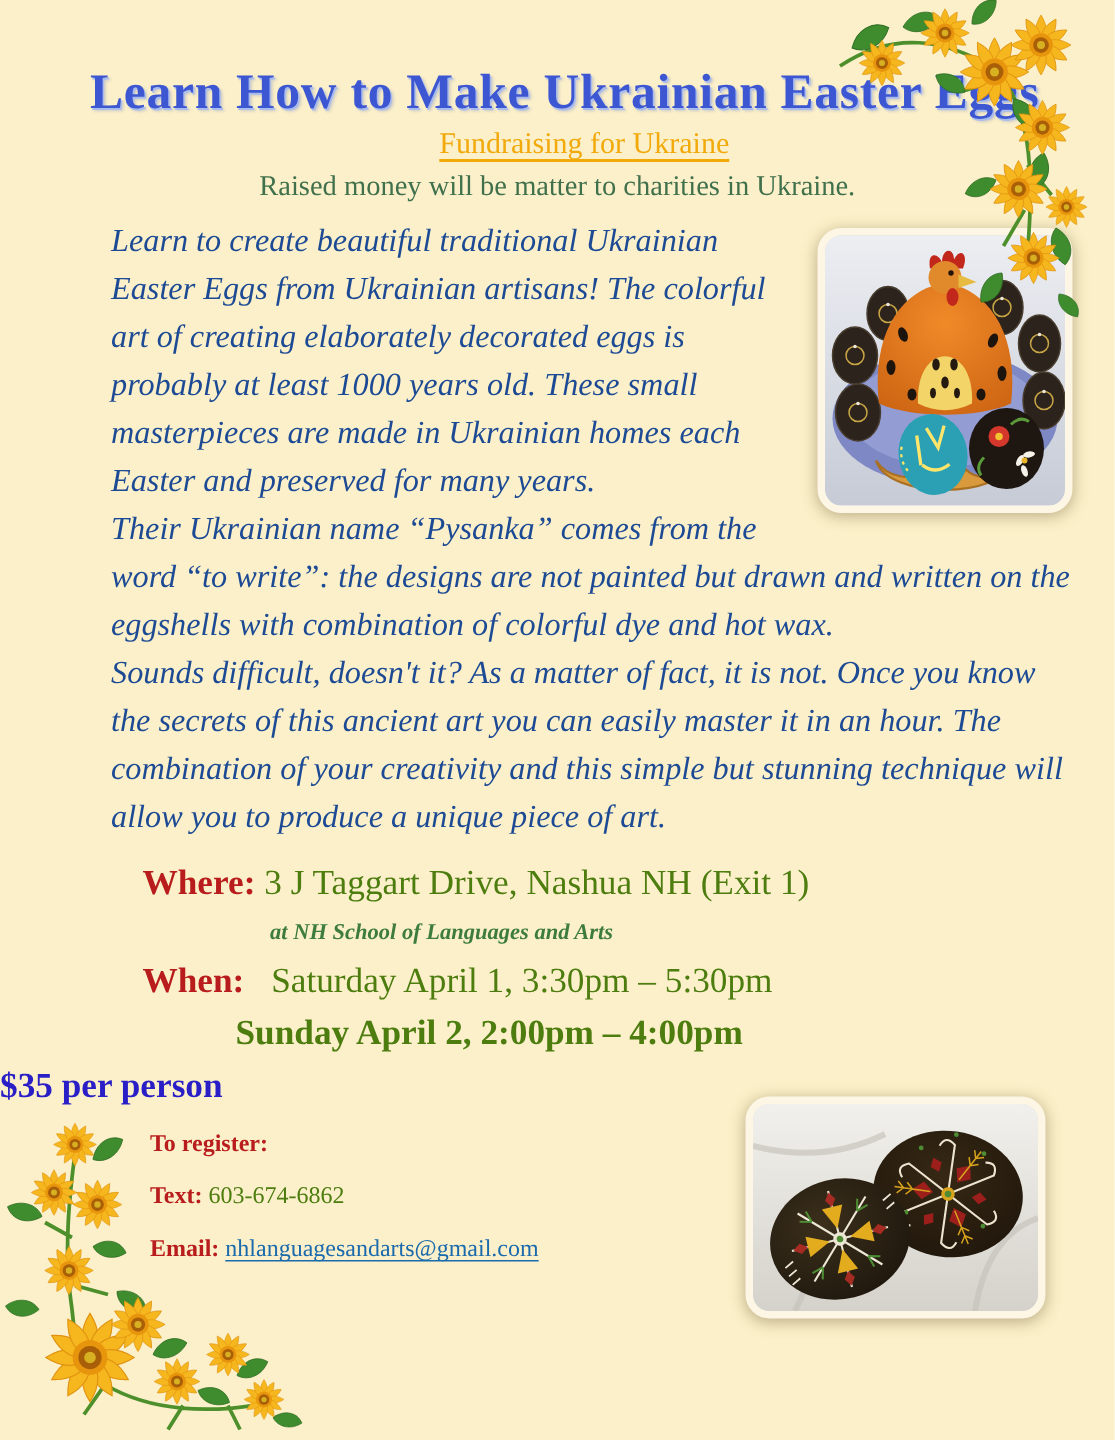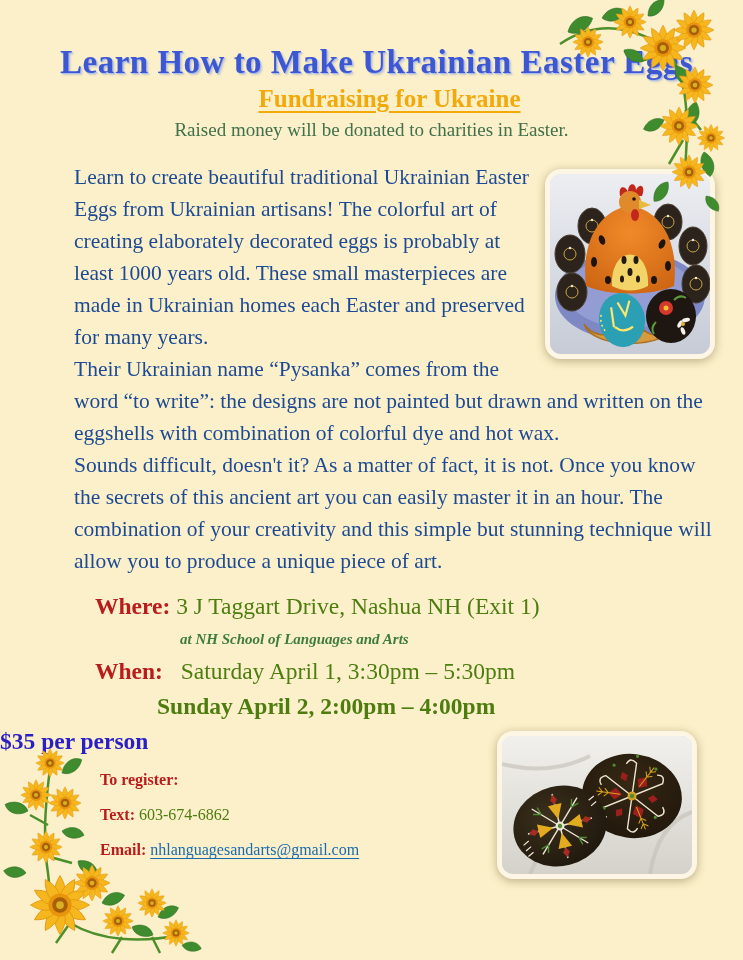--- a/index.html
+++ b/index.html
@@ -19,34 +19,35 @@
     text-shadow:1px 1px 0 #a9bcec, 2px 2px 2px rgba(90,110,200,.3);
     letter-spacing:.5px;
   }
   .pysanky {
     margin:8px 0 0 0; text-align:center;
     font-size:43px; font-weight:bold;
     color:#2e6b30; letter-spacing:2px;
   }
   .banner {
     margin:4px 0 0 0; text-align:center;
-    font-size:25px; font-weight:bold;
+    font-size:20px; font-weight:normal;
     color:#f2a90a; text-decoration:underline;
     text-underline-offset:4px;
     padding-left:36px;
   }
   .tagline {
     margin:6px 0 0 0; text-align:center;
     font-size:19px; color:#40704c;
   }
   
   .bodytext {
-    margin:20px 28px 0 74px;
+    margin:8px 28px 0 74px;
     font-size:21.5px; line-height:32px;
     color:#1d4a94;
+    font-style:italic;
   }
   .bodytext p { margin:0; }
   .photo {
     border:5px solid #fdf6e4; border-radius:16px;
     box-shadow:0 2px 10px rgba(110,90,50,.45);
     overflow:hidden; background:#d9dde4;
   }
   .photo svg { display:block; }
   .photo-top { float:right; width:160px; height:180px; margin:8px 0 6px 16px; }
   .photo-bottom { position:absolute; left:497px; top:731px; width:190px; height:138px; }
@@ -157,21 +158,21 @@
     <use href="#fl-b" transform="translate(46,102) scale(0.85)"></use>
     <use href="#fl-b" transform="translate(60,160) scale(1.55)"></use>
     <use href="#fl-b" transform="translate(92,138) scale(0.95)"></use>
     <use href="#fl-b" transform="translate(118,176) scale(0.8)"></use>
     <use href="#fl-b" transform="translate(152,158) scale(0.75)"></use>
     <use href="#fl-b" transform="translate(176,188) scale(0.7)"></use>
   </svg>
 
   <h1 class="title">Learn How to Make Ukrainian Easter Eggs</h1>
   <h3 class="banner">Fundraising for Ukraine</h3>
-  <p class="tagline">Raised money will be donated to charities in Easter.</p>
+  <p class="tagline">Raised money will be matter to charities in Ukraine.</p>
 
   <div class="bodytext">
     <figure class="photo photo-top" style="margin-right:0;">
       <svg width="160" height="180" viewBox="0 0 160 180">
         <defs>
           <linearGradient id="pbg" x1="0" y1="0" x2="0" y2="1">
             <stop offset="0" stop-color="#eceef2"></stop>
               <stop offset="1" stop-color="#c6cbd6"></stop>
           </linearGradient>
           <radialGradient id="heng" cx="0.5" cy="0.3" r="0.9">

